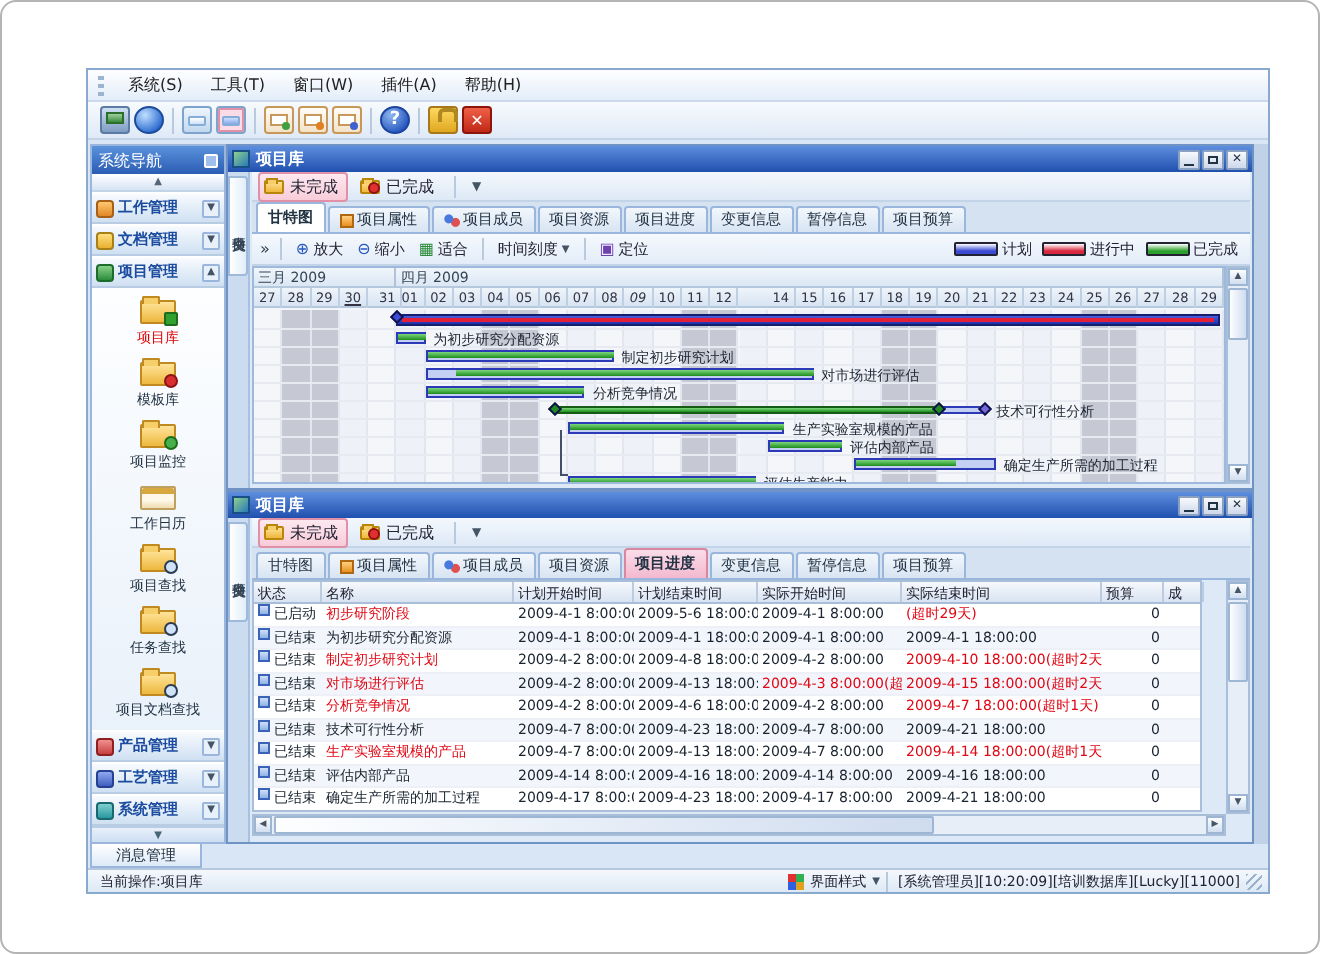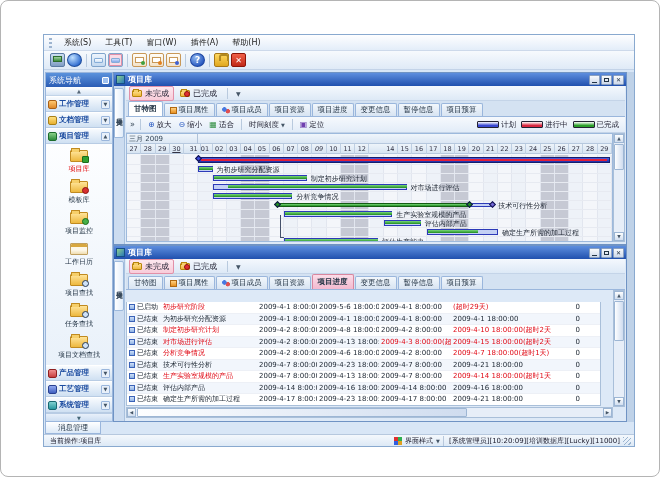--- a/index.html
+++ b/index.html
@@ -137,21 +137,21 @@
   .sa-rt{top:0;bottom:0;right:0;width:9px}
   .sthumb{position:absolute;background:linear-gradient(90deg,#fdfeff,#cfdcef);border:1px solid #9db6d4;border-radius:1px}
 
   
   .thead{left:12px;top:31px;width:475px;height:12px;display:flex;background:linear-gradient(#f6f9fc,#d8e3f2);border:1px solid #a9bfd9;font-size:7px;color:#223}
   .th{flex:none;border-right:1px solid #bccbdd;padding:1px 2px;white-space:nowrap;overflow:hidden}
   .tbody{left:12px;top:43px;width:475px;height:104px;background:#fff;border:1px solid #a9bfd9;border-top:none;overflow:hidden}
   .trow{display:flex;height:11.5px;align-items:center;font-size:7px;color:#1a2430;border-bottom:1px solid #edf0f6}
   .trow.alt{background:#f2f6fc}
   .td{flex:none;padding:0 2px;white-space:nowrap;overflow:hidden}
-  .td.c0{display:flex;align-items:center}
+  .td.c0{display:flex;}
   .td.num{text-align:right}
   .red{color:#e00814}
   .ticon{width:6px;height:6px;border:1px solid #3a62b8;background:linear-gradient(#cfe0f8,#8fb2e4);margin-right:2px;flex:none}
 
   
   .msg-tab{left:1px;top:386px;width:56px;height:13px;background:linear-gradient(#ffffff,#dce9f7);border:1px solid #9ab6dc;display:flex;align-items:center;justify-content:center;font-size:7.5px;color:#234}
   .statusbar{left:0;top:399px;width:100%;height:12px;background:linear-gradient(#f4f8fc,#dde9f6);border-top:1px solid #b6c8de;display:flex;align-items:center;font-size:7px;color:#223}
   .sb-company{width:138px;border-right:1px solid #b8c8dc;padding:0 4px;white-space:nowrap;overflow:hidden}
   .sb-op{flex:1;padding:0 6px;white-space:nowrap;overflow:hidden}
   .sb-right{display:flex;align-items:center;gap:3px;padding-right:3px}
@@ -359,20 +359,21 @@
                 </div>
                 <div class="lgi">
                   <div class="lgsw" style="background: linear-gradient(rgb(255, 255, 255), rgb(44, 160, 44) 70%);"></div>
                   <div class="lglab">已完成</div>
                 </div>
               </div>
             </div>
             <div class="gantt">
               <div class="g-months">
                 <div class="gmcell" style="left: 0px; width: 71.3235px;">三月 2009</div>
+                <div class="gmcell" style="left: 71.3235px; width: 413.676px;">四月 2009</div>
               </div>
               <div class="g-days">
                 <div class="gdcell" style="left: 0px; width: 14.2647px;">27</div>
                 <div class="gdcell" style="left: 14.2647px; width: 14.2647px;">28</div>
                 <div class="gdcell" style="left: 28.5294px; width: 14.2647px;">29</div>
                 <div class="gdcell" style="left: 42.7941px; width: 14.2647px; text-decoration: underline;">30</div>
                 <div class="gdcell" style="left: 60px; width: 14.2647px;">31</div>
                 <div class="gdcell" style="left: 71.3235px; width: 14.2647px;">01</div>
                 <div class="gdcell" style="left: 85.5882px; width: 14.2647px;">02</div>
                 <div class="gdcell" style="left: 99.8529px; width: 14.2647px;">03</div>
@@ -550,20 +551,30 @@
               <div class="tab">
                 <div class="tlab">变更信息</div>
               </div>
               <div class="tab">
                 <div class="tlab">暂停信息</div>
               </div>
               <div class="tab">
                 <div class="tlab">项目预算</div>
               </div>
             </div>
+            <div class="thead">
+              <div class="th" style="width: 34px;">状态</div>
+              <div class="th" style="width: 96px;">名称</div>
+              <div class="th" style="width: 60px;">计划开始时间</div>
+              <div class="th" style="width: 62px;">计划结束时间</div>
+              <div class="th" style="width: 72px;">实际开始时间</div>
+              <div class="th" style="width: 100px;">实际结束时间</div>
+              <div class="th" style="width: 31px;">预算</div>
+              <div class="th" style="width: 20px;">成</div>
+            </div>
             <div class="tbody">
               <div class="trow">
                 <div class="td c0" style="width: 34px;">
                   <div class="ticon"></div>
                   <div class="stx">已启动</div>
                 </div>
                 <div class="td red" style="width: 96px;">初步研究阶段</div>
                 <div class="td" style="width: 60px;">2009-4-1 8:00:00</div>
                 <div class="td" style="width: 62px;">2009-5-6 18:00:00</div>
                 <div class="td" style="width: 72px;">2009-4-1 8:00:00</div>

